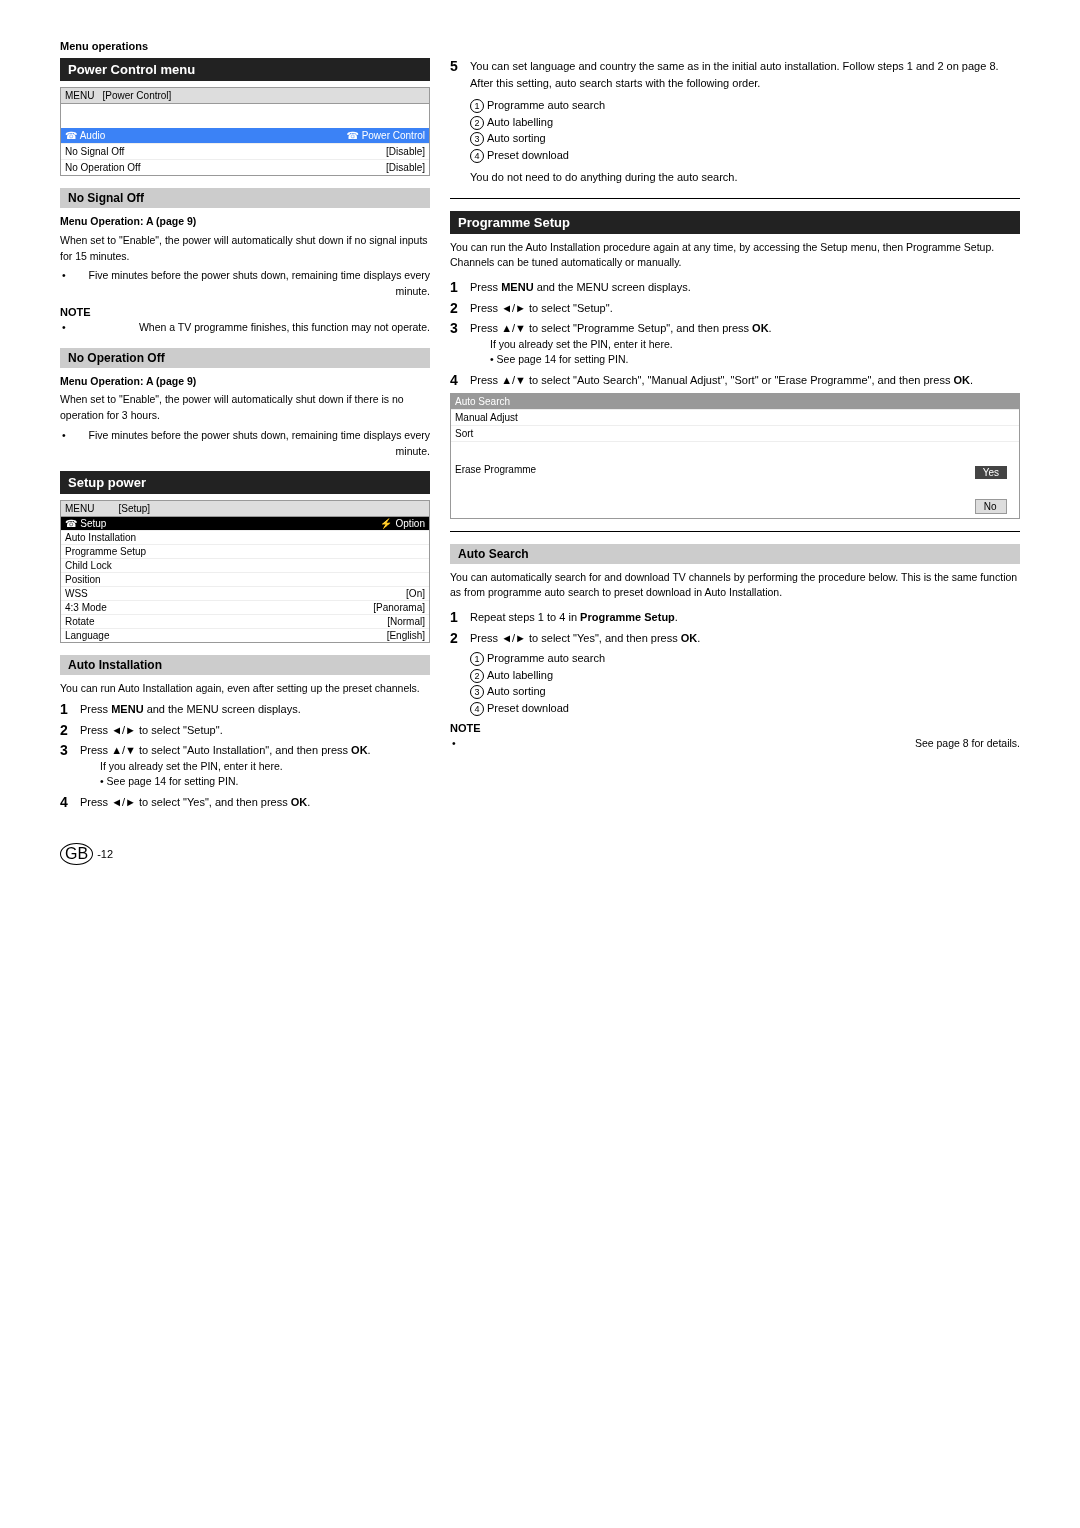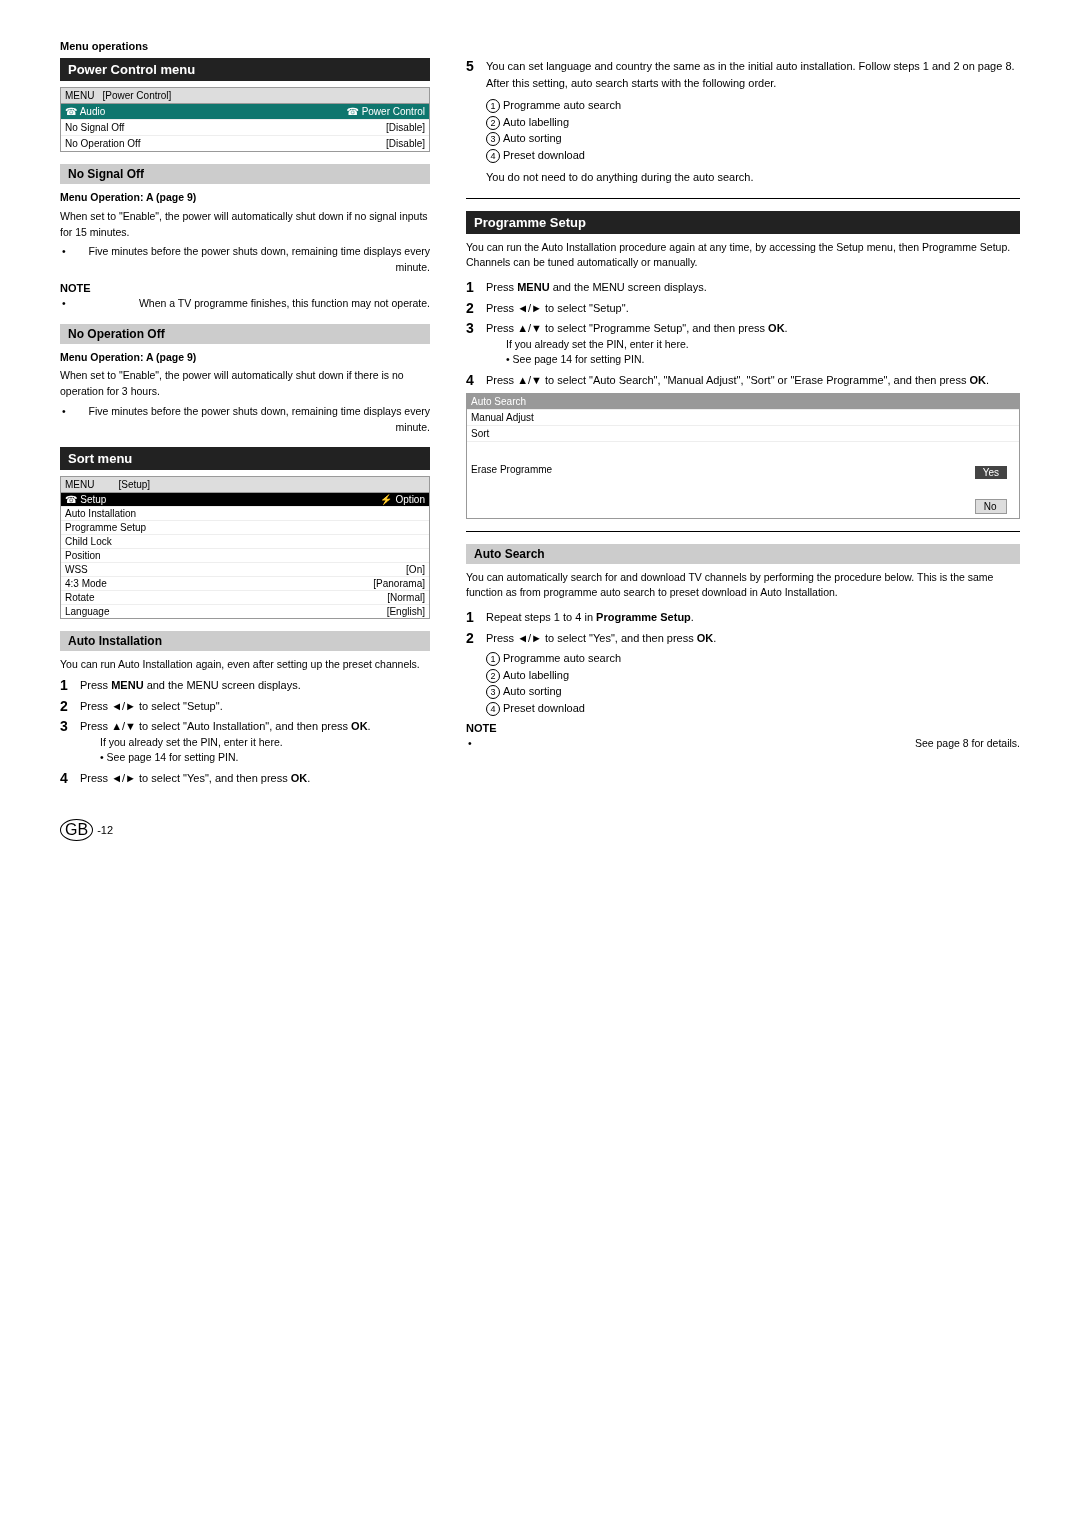--- a/index.html
+++ b/index.html
@@ -17,21 +17,21 @@
       flex-direction: column;
       gap: 0;
     }
     .menu-operations-label {
       font-weight: bold;
       font-size: 11px;
       margin-bottom: 6px;
     }
     .two-col {
       display: flex;
-      gap: 36px;
+      gap: 20px;
     }
     .left-col {
       width: 370px;
       flex-shrink: 0;
     }
     .right-col {
       flex: 1;
     }
     
     .section-header {
@@ -67,22 +67,23 @@
       display: flex;
       justify-content: space-between;
       padding: 2px 4px;
       border-bottom: 1px solid #eee;
       font-size: 10px;
     }
     .menu-table-row:last-child {
       border-bottom: none;
     }
     .menu-table-highlight {
-      background: #0f766e;
+      background: #3b82f6;
       color: #fff;
+      margin-top: 24px;
     }
     .body-text-small {
       font-size: 10.5px;
       line-height: 1.5;
       margin-bottom: 4px;
     }
     .bullet-item {
       padding-left: 12px;
       font-size: 10.5px;
       line-height: 1.5;
@@ -270,21 +271,21 @@
       </div>
 
       <div class="section-block">
         <div class="sub-section-header">No Operation Off</div>
         <div class="body-text-small" style="font-weight:bold; margin-bottom:3px;">Menu Operation: A (page 9)</div>
         <div class="body-text-small">When set to "Enable", the power will automatically shut down if there is no operation for 3 hours.</div>
         <div class="bullet-item">Five minutes before the power shuts down, remaining time displays every minute.</div>
       </div>
 
       <div class="section-block">
-        <div class="section-header">Sort menu</div>
+        <div class="section-header">Setup power</div>
         <div class="setup-menu-table">
           <div class="setup-menu-header-row">
             <span>MENU</span>
             <span style="margin-left:24px;">[Setup]</span>
           </div>
           <div class="setup-menu-item-row highlighted">
             <span>☎ <span>Setup</span></span>
             <span>⚡ <span>Option</span></span>
           </div>
           <div class="setup-menu-item-row">

